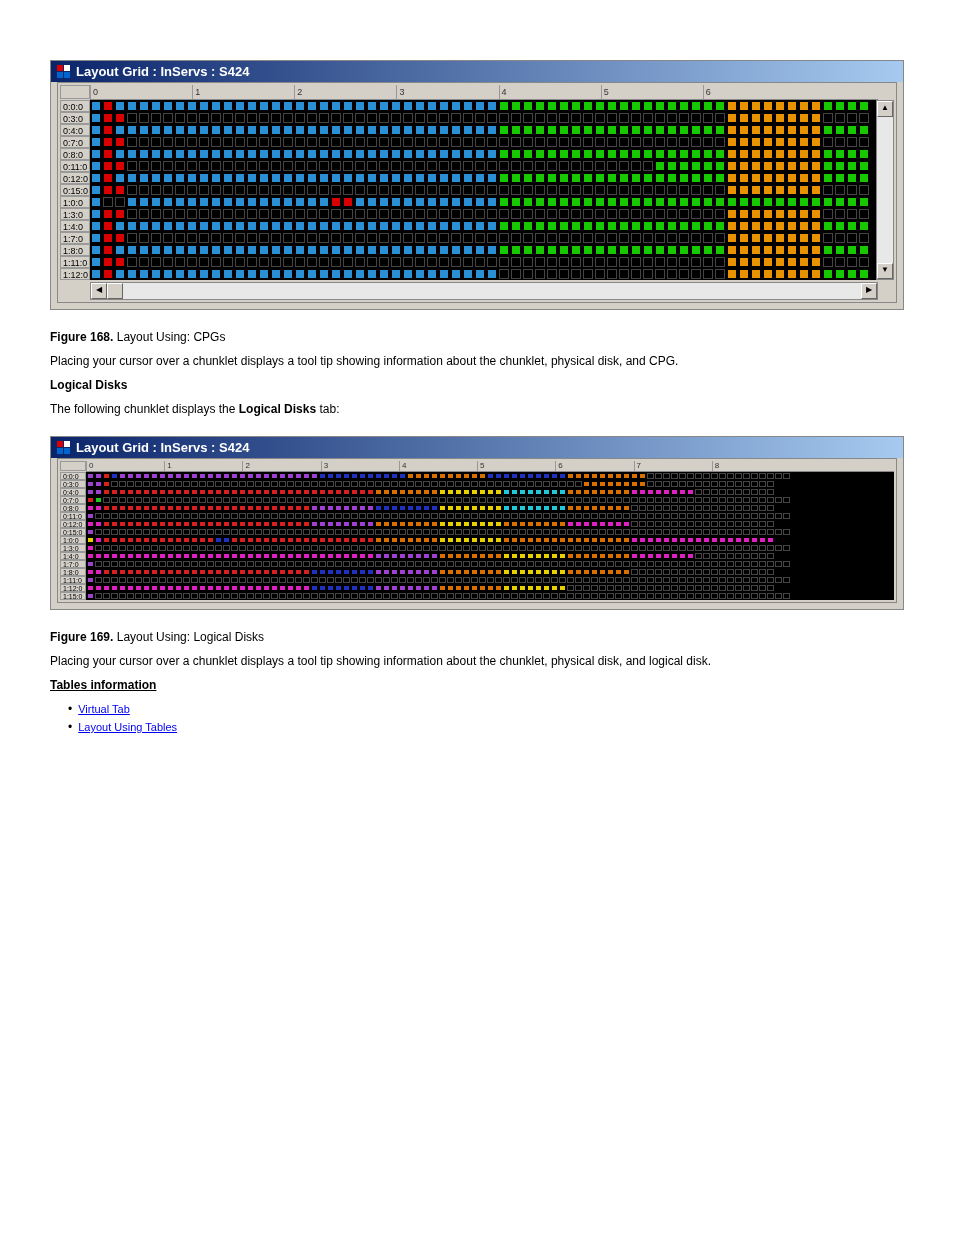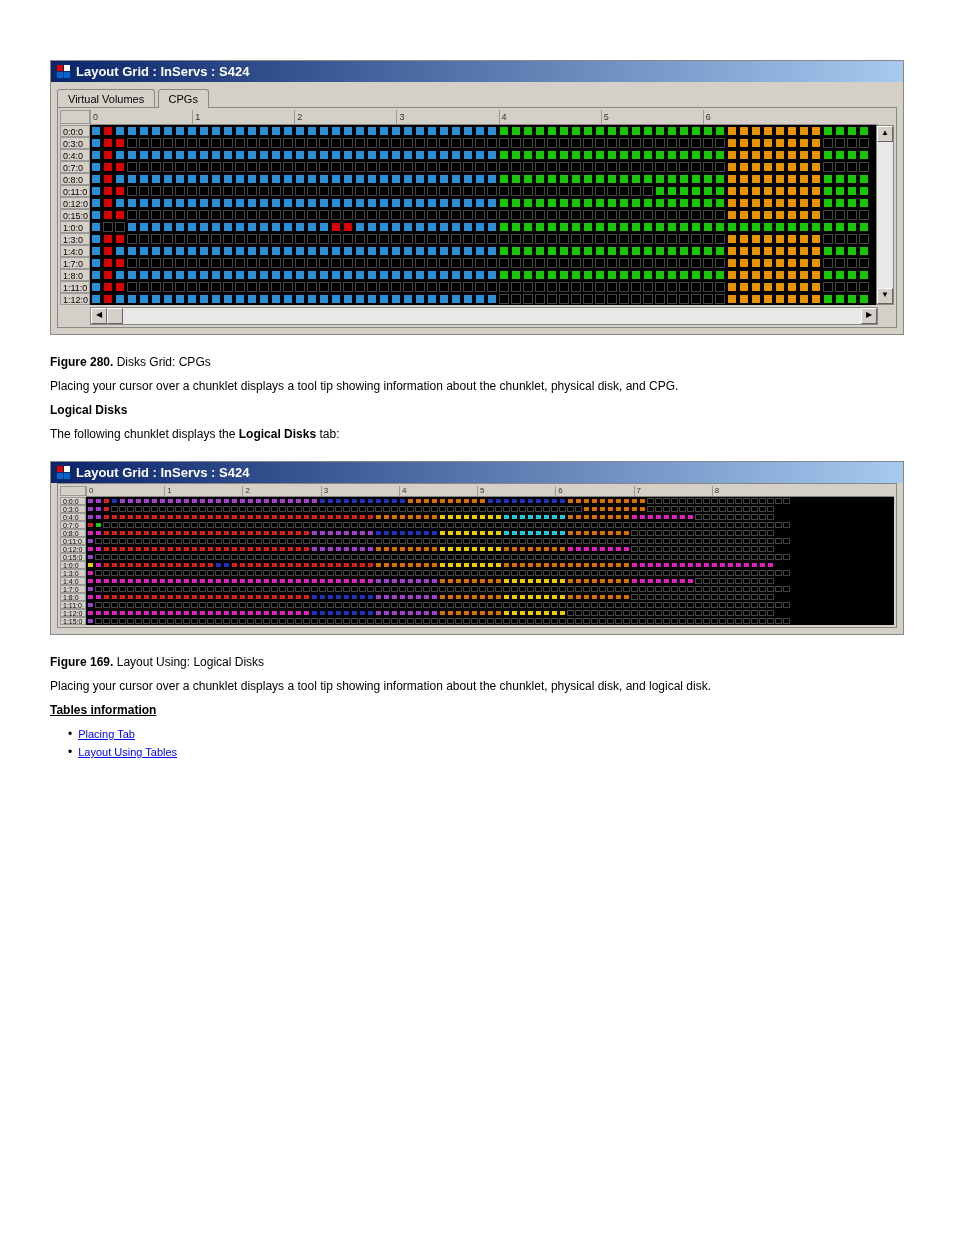--- a/index.html
+++ b/index.html
@@ -47,24 +47,20 @@
     <span class="titlebar-icon">
       <svg viewBox="0 0 14 14">
           <rect x="0" y="0" width="6" height="6" fill="#d00"></rect>
           <rect x="7" y="0" width="6" height="6" fill="#fff"></rect>
           <rect x="0" y="7" width="6" height="6" fill="#06c"></rect>
           <rect x="7" y="7" width="6" height="6" fill="#06c"></rect>
         </svg>
     </span>
     <span>Layout Grid : InServs : S424</span>
   </div>
-  <div class="tabbar">
-    <span class="tab">Virtual Volumes</span>
-    <span class="tab active">CPGs</span>
-  </div>
   <div class="gridarea">
     <div style="display:flex;">
       <div class="corner"></div>
       <div class="gridheader" id="hdr1" style="flex:1;">
           <div class="hcell" style="width: 102.143px;">0</div>
           <div class="hcell" style="width: 102.143px;">1</div>
           <div class="hcell" style="width: 102.143px;">2</div>
           <div class="hcell" style="width: 102.143px;">3</div>
           <div class="hcell" style="width: 102.143px;">4</div>
           <div class="hcell" style="width: 102.143px;">5</div>
@@ -1111,22 +1107,22 @@
             <div class="thumb-h"></div>
           </div>
         <div class="sbtn-h">▶</div>
       </div>
       <div style="width:16px; background:#d4d0c8;"></div>
     </div>
   </div>
 </div>
 
 <p>
-  <b>Figure 280.</b>
-  <span>Disks Grid: CPGs</span>
+  <b>Figure 168.</b>
+  <span>Layout Using: CPGs</span>
 </p>
 
 <p>Placing your cursor over a chunklet displays a tool tip showing information about the chunklet, physical disk, and CPG.</p>
 
 <h3>Logical Disks</h3>
 
 <p>
   <span>The following chunklet displays the </span><b>Logical Disks</b><span> tab:</span>
 </p>
 
@@ -2608,15 +2604,15 @@
 
 <p>
   <b>Figure 169.</b>
   <span>Layout Using: Logical Disks</span>
 </p>
 
 <p>Placing your cursor over a chunklet displays a tool tip showing information about the chunklet, physical disk, and logical disk.</p>
 
 <p class="related">Tables information</p>
 <ul>
-  <li><a href="#">Placing Tab</a></li>
+  <li><a href="#">Virtual Tab</a></li>
   <li><a href="#">Layout Using Tables</a></li>
 </ul>
 
 </body></html>

